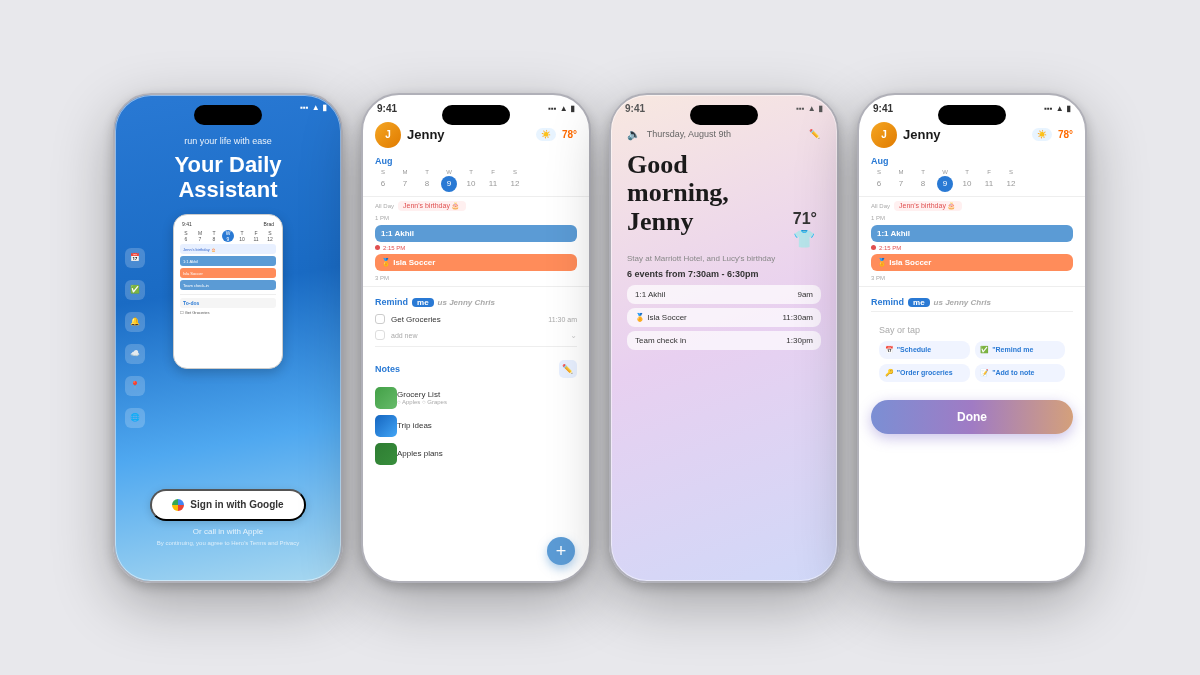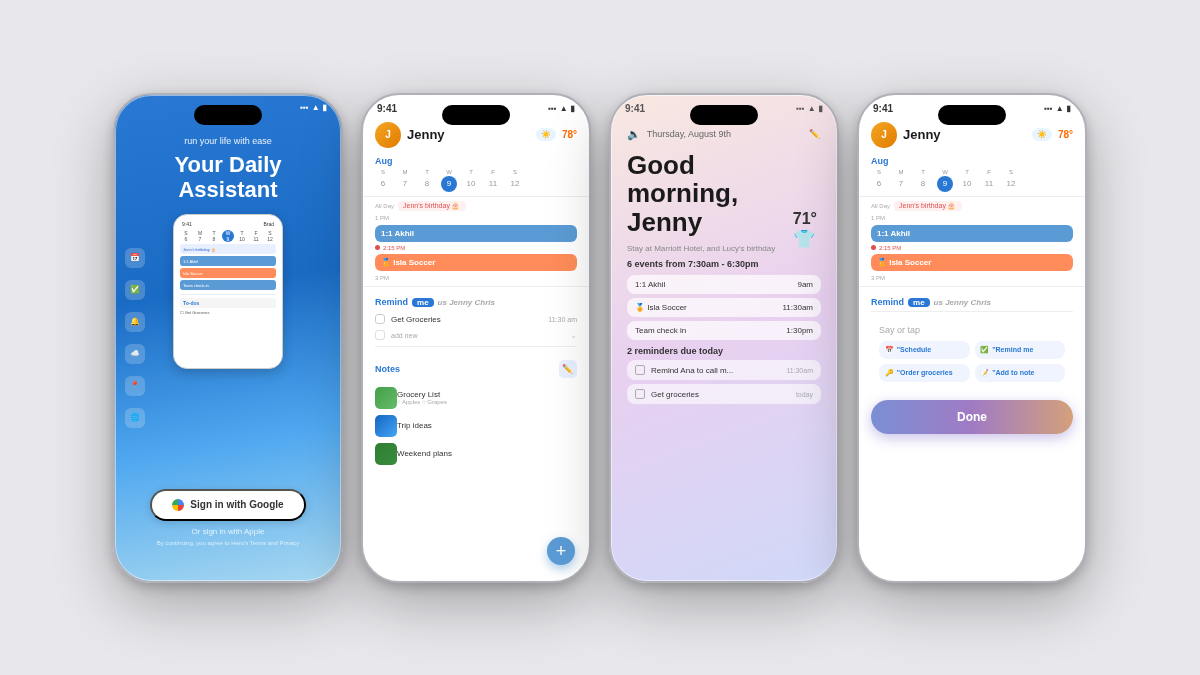--- a/index.html
+++ b/index.html
@@ -441,21 +441,21 @@
       align-items: center;
       justify-content: center;
       gap: 6px;
       margin-bottom: 10px;
       font-size: 9px;
       color: #666;
     }
 
     .speaker-icon { font-size: 11px; color: #888; }
 
-    .greeting-section { margin-bottom: 8px; }
+    .greeting-section { margin-bottom: 18px; font-family: Liberation Serif, serif; }
 
     .greeting-text {
       font-size: 26px;
       font-weight: 700;
       color: #1a1a1a;
       line-height: 1.1;
       margin-bottom: 4px;
     }
 
     .weather-display {
@@ -608,21 +608,21 @@
             <div class="mini-todo-item">☐ Get Groceries</div>
           </div>
         </div>
       </div>
 
       <button class="sign-in-btn">
         <div class="google-g"></div>
         <span>Sign in with Google</span>
       </button>
 
-      <p class="or-apple">Or sign in with Apple</p>
+      <p class="or-apple">Or call in with Apple</p>
       <p class="fine-print">By continuing, you agree to Hero's Terms and Privacy</p>
     </div>
   </div>
 
   <div class="phone phone-light" style="position:relative;">
     <div class="dynamic-island"></div>
     <div class="status-bar" style="color:#333;">
       <span class="time">9:41</span>
       <div class="status-icons">
         <span>▪▪▪</span>
@@ -720,21 +720,21 @@
           <div>Grocery List</div>
           <div class="note-sub">○ Apples  ○ Grapes</div>
         </div>
       </div>
       <div class="note-item">
         <div class="note-thumb thumb-trip"></div>
         <div>Trip ideas</div>
       </div>
       <div class="note-item">
         <div class="note-thumb thumb-weekend"></div>
-        <div>Weekend plans</div>
+        <div>Apples plans</div>
       </div>
     </div>
 
     <div class="fab">+</div>
   </div>
 
   <div class="phone phone-3" style="position:relative;">
     <div class="dynamic-island"></div>
     <div class="status-bar">
       <span class="time">9:41</span>
@@ -772,33 +772,20 @@
       </div>
       <div class="event-card">
         <span>🏅 Isla Soccer</span>
         <span>11:30am</span>
       </div>
       <div class="event-card">
         <span>Team check in</span>
         <span>1:30pm</span>
       </div>
 
-      <div class="reminders-section">
-        <div class="reminders-label">2 reminders due today</div>
-        <div class="reminder-card">
-          <div class="reminder-check"></div>
-          <span>Remind Ana to call m...</span>
-          <span style="margin-left:auto;font-size:7px;color:#aaa;">11:30am</span>
-        </div>
-        <div class="reminder-card">
-          <div class="reminder-check"></div>
-          <span>Get groceries</span>
-          <span style="margin-left:auto;font-size:7px;color:#aaa;">today</span>
-        </div>
-      </div>
     </div>
   </div>
 
   <div class="phone phone-light" style="position:relative;">
     <div class="dynamic-island"></div>
     <div class="status-bar" style="color:#333;">
       <span class="time">9:41</span>
       <div class="status-icons">
         <span>▪▪▪</span>
         <span>▲</span>

